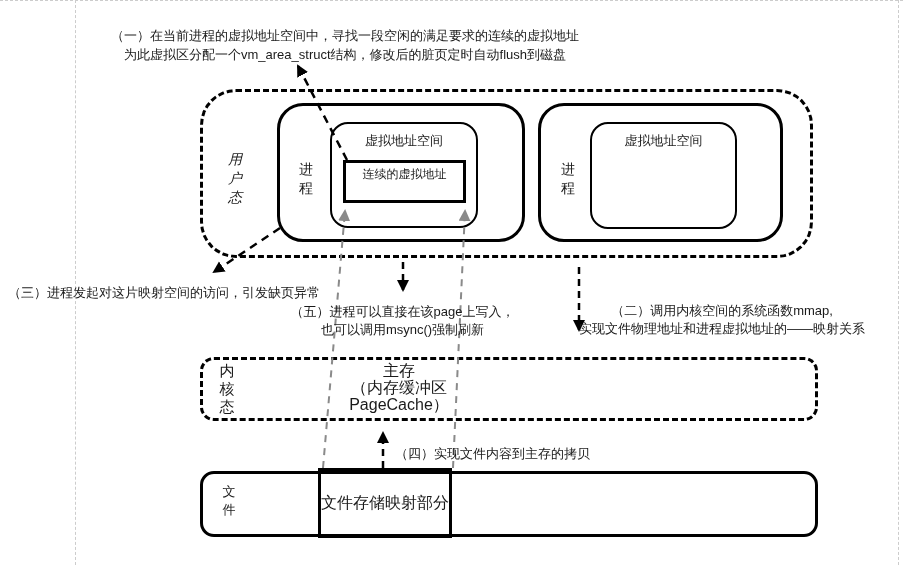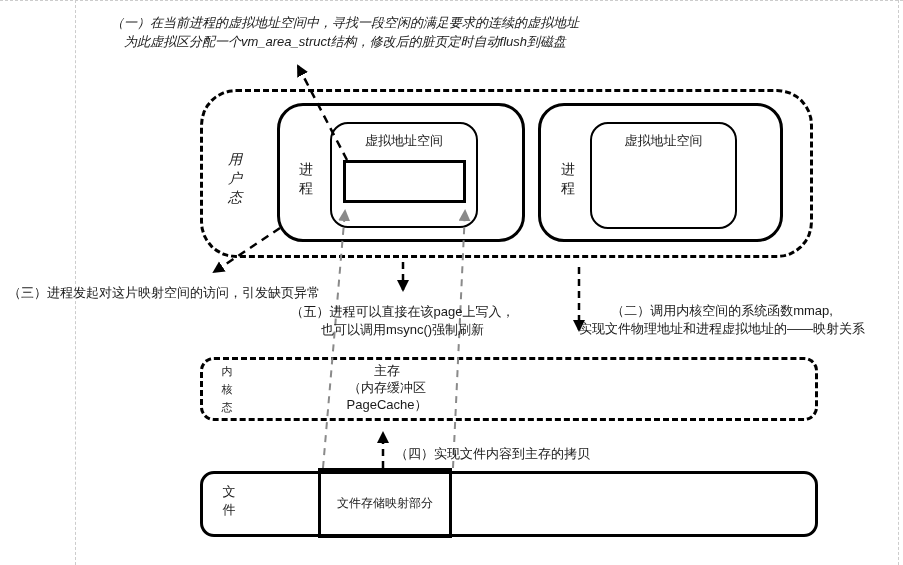--- a/index.html
+++ b/index.html
@@ -31,37 +31,38 @@
 </style>
 </head>
 <body>
 
 <div id="canvas">
 
   <div class="guide h" style="left:0;top:64;width:903px;"></div>
   <div class="guide v" style="left:75px;top:0;height:565px;"></div>
   <div class="guide v" style="left:898px;top:0;height:565px;"></div>
 
-  <div class="ann center" style="left:85px;top:13px;width:520px;font-style:italic;">
+  <div class="ann center" style="left:85px;top:26px;width:520px;">
     <div>（一）在当前进程的虚拟地址空间中，寻找一段空闲的满足要求的连续的虚拟地址</div>
     <div>为此虚拟区分配一个vm_area_struct结构，修改后的脏页定时自动flush到磁盘</div>
   </div>
 
   <div class="box dashed-round" style="left:200px;top:89px;width:613px;height:169px;"></div>
   <div class="vlabel" style="left:227px;top:150px;font-style:italic;">用户态</div>
 
   <div class="box solid-round" style="left:277px;top:103px;width:248px;height:139px;"></div>
   <div class="vlabel" style="left:298px;top:160px;">进程</div>
 
   <div class="box solid-round-sm" style="left:330px;top:122px;width:148px;height:106px;">
     <div class="title-center" style="top:8px;">虚拟地址空间</div>
   </div>
 
   <div class="box bold-rect" style="left:343px;top:160px;width:123px;height:43px;z-index:4;">
     <div style="text-align:center;font-size:12px;line-height:18px;padding-top:2px;">
+      <div>连续的虚拟地址</div>
     </div>
   </div>
 
   <div class="box solid-round" style="left:538px;top:103px;width:245px;height:139px;"></div>
   <div class="vlabel" style="left:560px;top:160px;">进程</div>
 
   <div class="box solid-round-sm" style="left:590px;top:122px;width:147px;height:107px;">
     <div class="title-center" style="top:8px;">虚拟地址空间</div>
   </div>
 
@@ -71,34 +72,34 @@
     <div>（五）进程可以直接在该page上写入，</div>
     <div>也可以调用msync()强制刷新</div>
   </div>
 
   <div class="ann center" style="left:563px;top:288px;width:318px;line-height:18px;margin-top:14px;">
     <div>（二）调用内核空间的系统函数mmap,</div>
     <div>实现文件物理地址和进程虚拟地址的——映射关系</div>
   </div>
 
   <div class="box" style="left:200px;top:357px;width:618px;height:64px;border:3px dashed #000;border-radius:14px;"></div>
-  <div class="vlabel" style="left:219px;top:362px;font-size:11px;line-height:18px;">内核态</div>
-  <div class="ann center" style="left:307px;top:362px;width:160px;font-size:13px;line-height:17px;">
+  <div class="vlabel" style="left:219px;top:362px;font-size:15px;line-height:18px;">内核态</div>
+  <div class="ann center" style="left:319px;top:362px;width:160px;font-size:16px;line-height:17px;">
     <div>主存</div>
     <div>（内存缓冲区</div>
     <div>PageCache）</div>
   </div>
 
   <div class="ann" style="left:395px;top:444px;">（四）实现文件内容到主存的拷贝</div>
 
   <div class="box" style="left:200px;top:471px;width:618px;height:66px;border:3px solid #000;border-radius:14px;"></div>
   <div class="vlabel" style="left:221px;top:483px;font-size:13px;line-height:18px;">文件</div>
 
   <div class="box bold-rect2" style="left:318px;top:468px;width:134px;height:70px;z-index:4;">
-    <div style="text-align:center;font-size:12px;line-height:64px;">文件存储映射部分</div>
+    <div style="text-align:center;font-size:16px;line-height:64px;">文件存储映射部分</div>
   </div>
 
   <svg class="connectors" width="903" height="565" viewBox="0 0 903 565">
     <defs>
       <marker id="arrBlack" markerUnits="userSpaceOnUse" markerWidth="13" markerHeight="13" refX="10" refY="6" orient="auto">
         <path d="M0,0 L12,6 L0,12 Z" fill="#000"></path>
       </marker>
       <marker id="arrGray" markerUnits="userSpaceOnUse" markerWidth="13" markerHeight="13" refX="10" refY="6" orient="auto">
         <path d="M0,0 L12,6 L0,12 Z" fill="#8a8a8a"></path>
       </marker>

